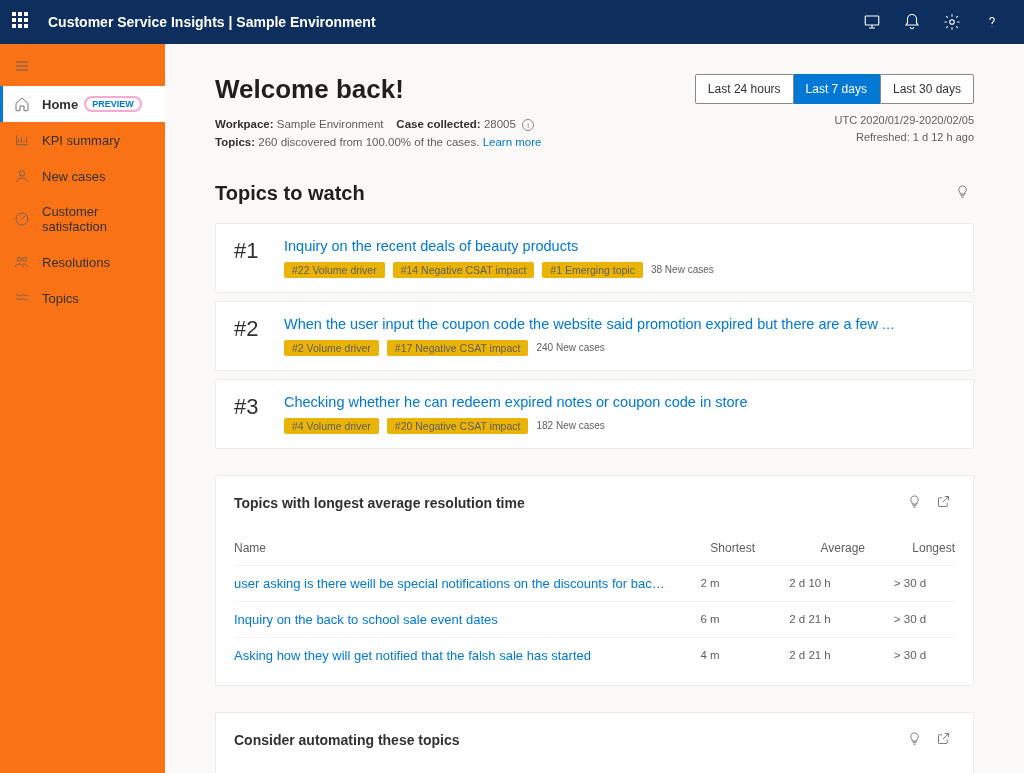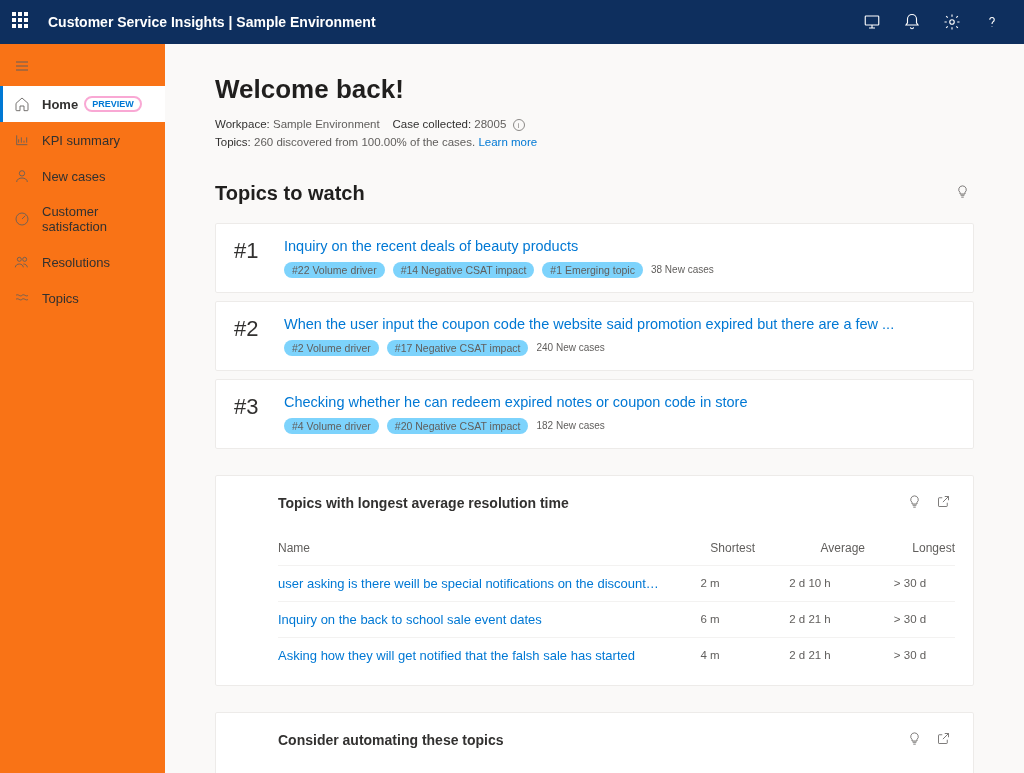--- a/index.html
+++ b/index.html
@@ -22,21 +22,21 @@
     .nav-item.active::before { content: ''; position: absolute; left: 0; top: 0; bottom: 0; width: 3px; background: #0078d4; }
     .nav-item .nav-icon { width: 16px; height: 16px; margin-right: 12px; display: flex; align-items: center; justify-content: center; }
     .nav-item .nav-icon svg { width: 16px; height: 16px; stroke: #605e5c; fill: none; stroke-width: 1.3; }
     .preview-badge { border: 2px solid #f9a8d4; color: #0078d4; font-size: 9px; padding: 1px 6px; border-radius: 8px; margin-left: 6px; font-weight: 600; }
     .nav-item.active .label { font-weight: 600; }
     
     .main { flex: 1; overflow-y: auto; padding: 30px 50px; }
     .topbar { display: flex; align-items: flex-start; margin-bottom: 28px; }
     .welcome { font-size: 26px; font-weight: 600; color: #201f1e; margin-bottom: 10px; }
     .meta-line { font-size: 11.5px; color: #605e5c; line-height: 1.6; }
-    .meta-line b { font-weight: 400; color: #323130; text-align: center; }
+    .meta-line b { font-weight: 700; color: #323130; text-align: center; }
     .meta-line a { color: #0078d4; text-decoration: none; cursor: pointer; }
     .info-icon { display: inline-block; width: 12px; height: 12px; border: 1px solid #8a8886; border-radius: 50%; font-size: 8px; line-height: 11px; text-align: center; color: #8a8886; margin-left: 3px; }
     .top-right { margin-left: auto; text-align: right; }
     .time-filter { display: flex; margin-bottom: 8px; justify-content: flex-end; }
     .time-btn { border: 1px solid #8a8886; background: #fff; padding: 7px 12px; font-size: 12px; cursor: pointer; color: #323130; }
     .time-btn:first-child { border-radius: 2px 0 0 2px; }
     .time-btn:last-child { border-radius: 0 2px 2px 0; }
     .time-btn.active { background: #0078d4; color: white; border-color: #0078d4; }
     .time-btn + .time-btn { border-left: none; }
     .time-btn.active + .time-btn { border-left: 1px solid #8a8886; }
@@ -46,24 +46,24 @@
     .section-title { font-size: 20px; font-weight: 600; color: #201f1e; }
     .bulb-btn { margin-left: auto; cursor: pointer; padding: 4px; }
     .bulb-btn svg, .popout-btn svg { width: 15px; height: 15px; stroke: #605e5c; fill: none; stroke-width: 1.3; }
     .popout-btn { cursor: pointer; padding: 4px; margin-left: 6px; }
     
     .topic-card { background: #fff; border: 1px solid #edebe9; border-radius: 2px; padding: 14px 18px; margin-bottom: 8px; display: flex; align-items: flex-start; }
     .rank { font-size: 22px; font-weight: 400; color: #323130; width: 50px; }
     .topic-body { flex: 1; }
     .topic-link { color: #0078d4; font-size: 14.5px; text-decoration: none; cursor: pointer; display: block; margin-bottom: 8px; }
     .chips { display: flex; gap: 8px; flex-wrap: wrap; align-items: center; }
-    .chip { background: #7dd3fc; border-radius: 8px; padding: 2px 8px; font-size: 10.5px; color: #605e5c; }
+    .chip { background: #eab308; border-radius: 2px; padding: 2px 8px; font-size: 10.5px; color: #605e5c; }
     .newcases-text { font-size: 10px; color: #605e5c; }
     
-    .card { background: #fff; border: 1px solid #edebe9; border-radius: 2px; margin-top: 26px; padding-left: 44px; }
+    .card { background: #fff; border: 1px solid #edebe9; border-radius: 2px; margin-top: 26px; }
     .card-header { display: flex; align-items: center; padding: 14px 18px; }
     .card-title { font-size: 14px; font-weight: 600; }
     .restable { width: 100%; padding: 0 18px 12px; }
     .restable .thead, .restable .trow { display: grid; grid-template-columns: 1fr 90px 110px 90px; padding: 10px 0; align-items: center; }
     .restable .thead { font-size: 12px; color: #605e5c; }
     .restable .trow { border-top: 1px solid #f3f2f1; font-size: 13px; }
     .restable .trow .name { color: #0078d4; cursor: pointer; white-space: nowrap; overflow: hidden; text-overflow: ellipsis; }
     .restable .num { text-align: center; font-size: 11.5px; color: #605e5c; }
     .thead .th-right { text-align: right; }
     
@@ -178,20 +178,29 @@
         <div class="welcome">Welcome back!</div>
         <div class="meta-line">
           <b>Workpace:</b> <span>Sample Environment</span>&nbsp;&nbsp;&nbsp;
           <b>Case collected:</b> <span>28005</span>
           <span class="info-icon">i</span>
         </div>
         <div class="meta-line">
           <b>Topics:</b> <span>260 discovered from 100.00% of the cases.</span>
           <a>Learn more</a>
         </div>
+      </div>
+      <div class="top-right">
+        <div class="time-filter">
+          <button class="time-btn">Last 24 hours</button>
+          <button class="time-btn active">Last 7 days</button>
+          <button class="time-btn">Last 30 days</button>
+        </div>
+        <div class="date-range">UTC 2020/01/29-2020/02/05</div>
+        <div class="date-range">Refreshed: 1 d 12 h ago</div>
       </div>
     </div>
 
     <div class="section-title-row">
       <div class="section-title">Topics to watch</div>
       <div class="bulb-btn">
         <svg viewBox="0 0 24 24">
             <path d="M9 18h6M10 21h4M12 3a6 6 0 0 0-4 10.5V16h8v-2.5A6 6 0 0 0 12 3z"></path>
           </svg>
       </div>

